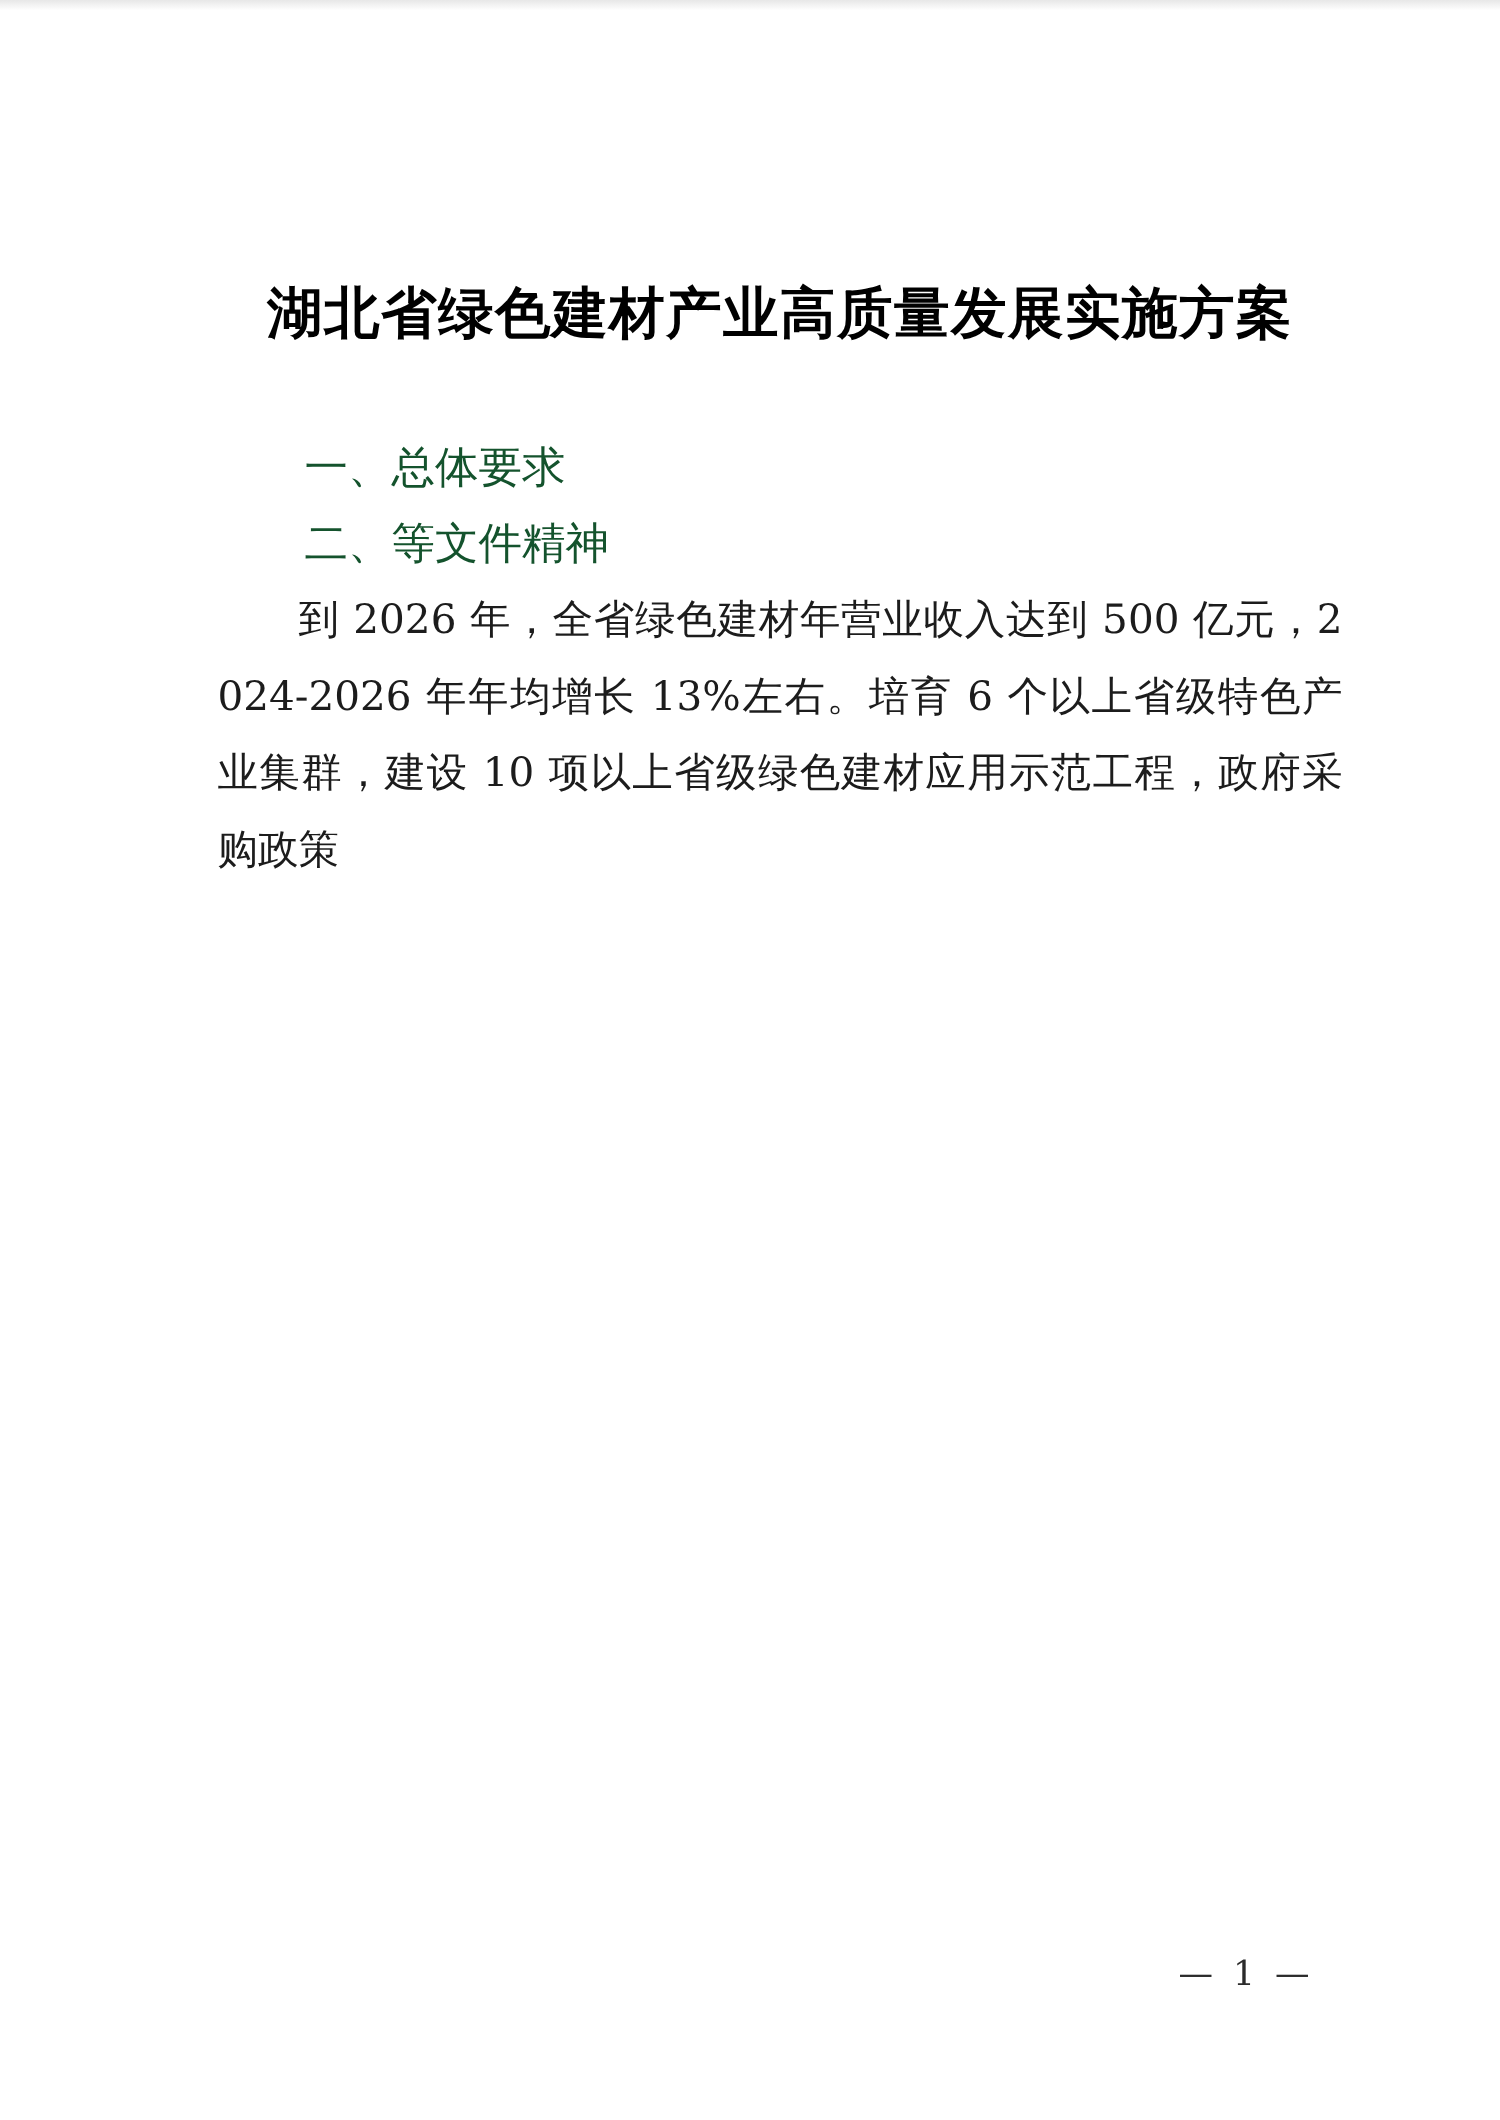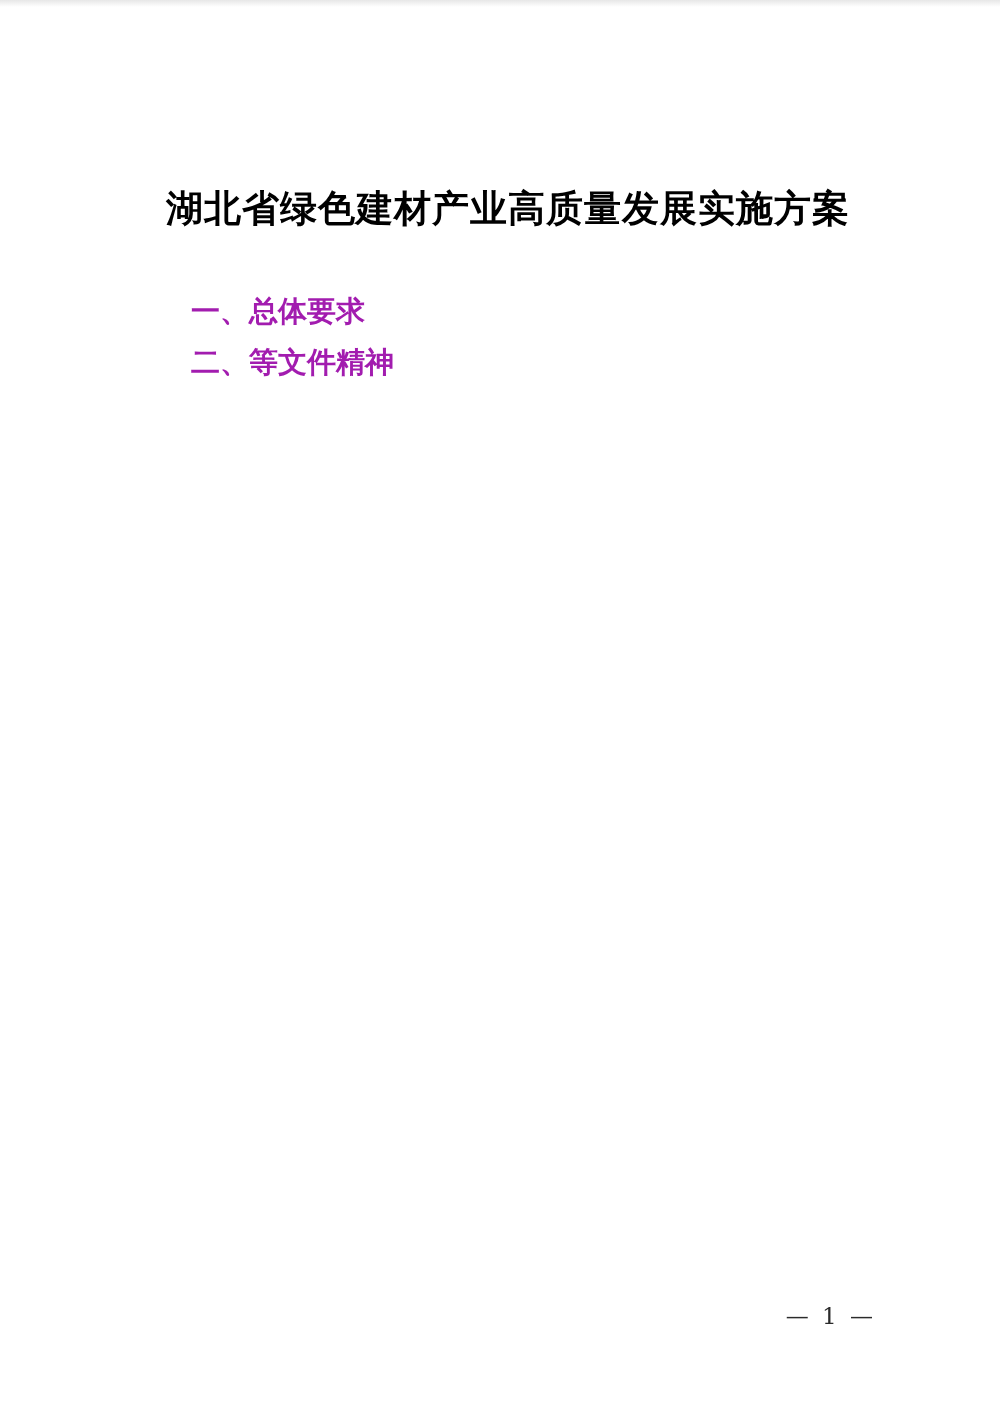--- a/index.html
+++ b/index.html
@@ -18,21 +18,21 @@
   .scan-edge {
     position: absolute;
     top: 0; left: 0;
     width: 100%;
     height: 7px;
     background: linear-gradient(#e7e7e7, #ffffff);
   }
   .doc {
     position: absolute;
     top: 186px;
-    left: 133px;
+    left: 145px;
     width: 750px;
   }
   .doc-title {
     font-family: "DejaVu Sans", "Liberation Sans", sans-serif;
     font-weight: bold;
     font-size: 37px;
     line-height: 46px;
     color: #000000;
     text-align: center;
     letter-spacing: 1px;
@@ -47,23 +47,23 @@
   .para {
     margin: 0;
     text-indent: 2em;
     word-break: break-all;
     overflow-wrap: anywhere;
   }
   .heading {
     margin: 0;
     text-indent: 2em;
     font-family: "DejaVu Sans", "Liberation Sans", sans-serif;
-    font-weight: bold;
+    font-weight: normal;
     font-size: 29px;
-    color: #a21caf;
+    color: #14532d;
   }
   .page-number {
     position: absolute;
     top: 1302px;
     right: 124px;
     font-size: 23px;
     line-height: 28px;
     color: #2b2b2b;
     letter-spacing: 3px;
     white-space: nowrap;
@@ -73,16 +73,17 @@
 <body>
 
 <div class="scan-edge"></div>
 
 <div class="doc">
   <h1 class="doc-title">湖北省绿色建材产业高质量发展实施方案</h1>
 
   <div class="body-text">
     <p class="heading">一、总体要求</p>
     <p class="heading">二、等文件精神</p>
+    <p class="para">到 2026 年，全省绿色建材年营业收入达到 500 亿元，2024-2026 年年均增长 13%左右。培育 6 个以上省级特色产业集群，建设 10 项以上省级绿色建材应用示范工程，政府采购政策</p>
   </div>
 </div>
 
 <div class="page-number">— 1 —</div>
 
 </body></html>

